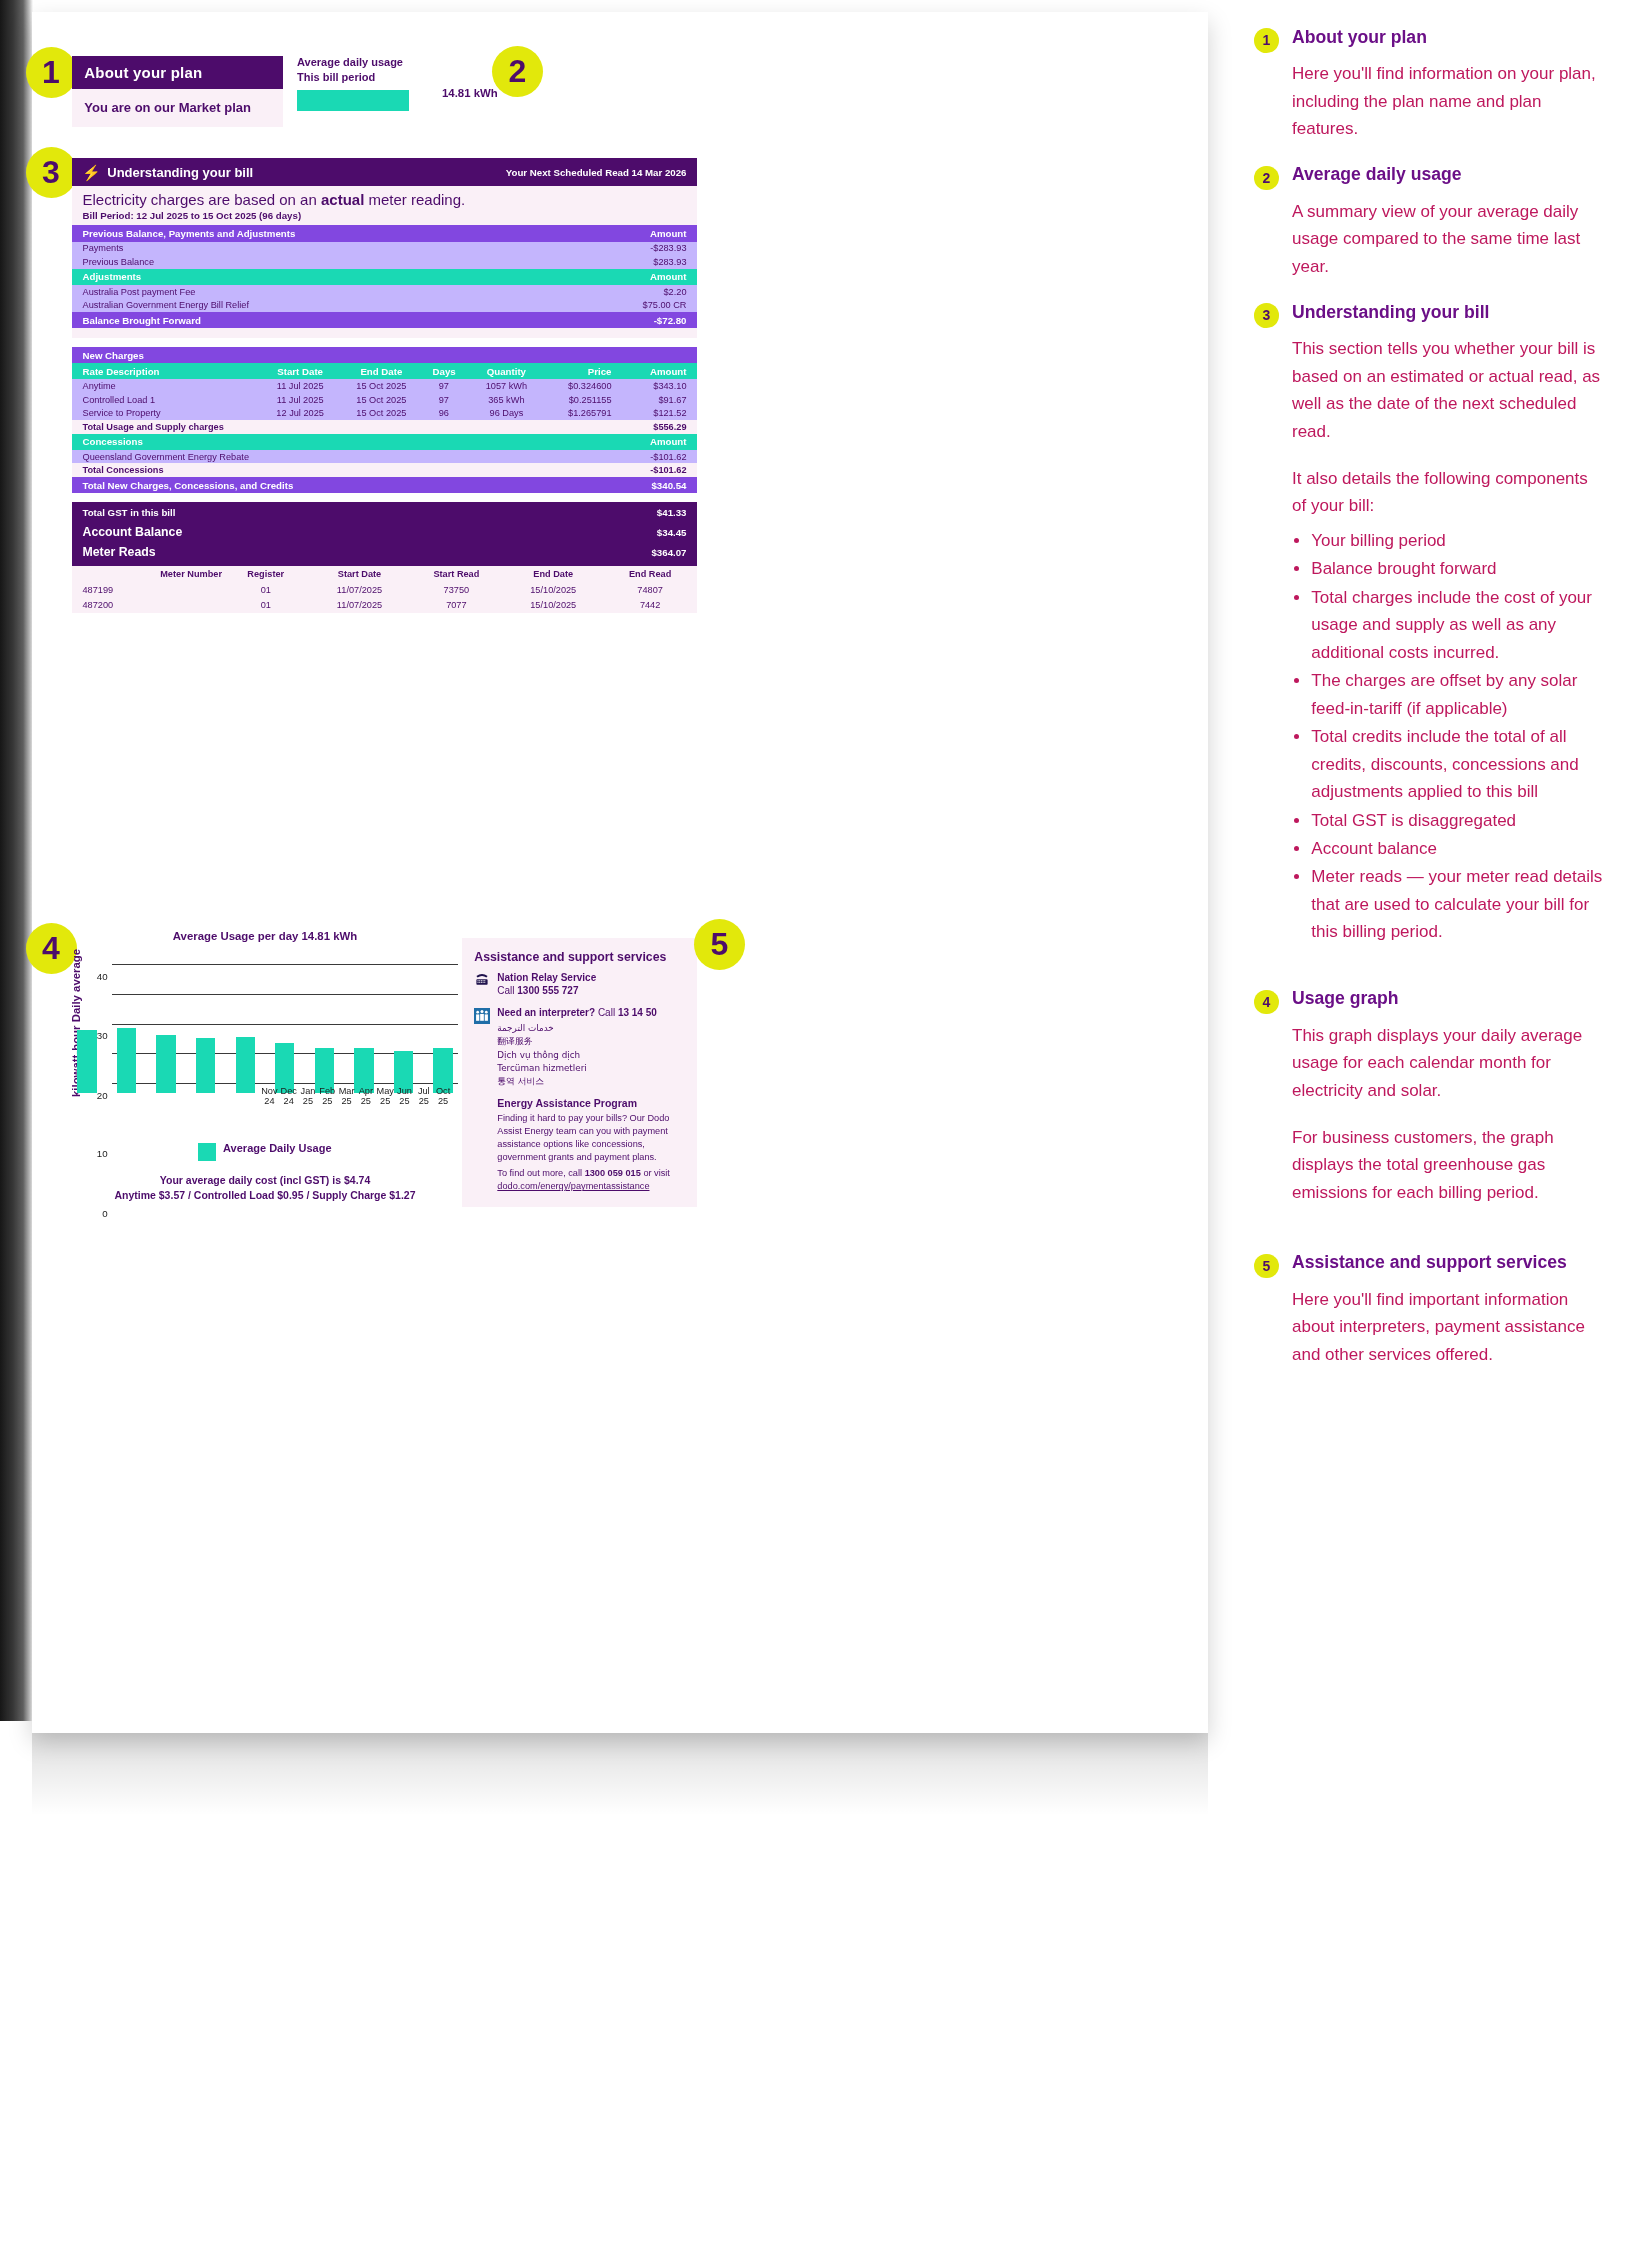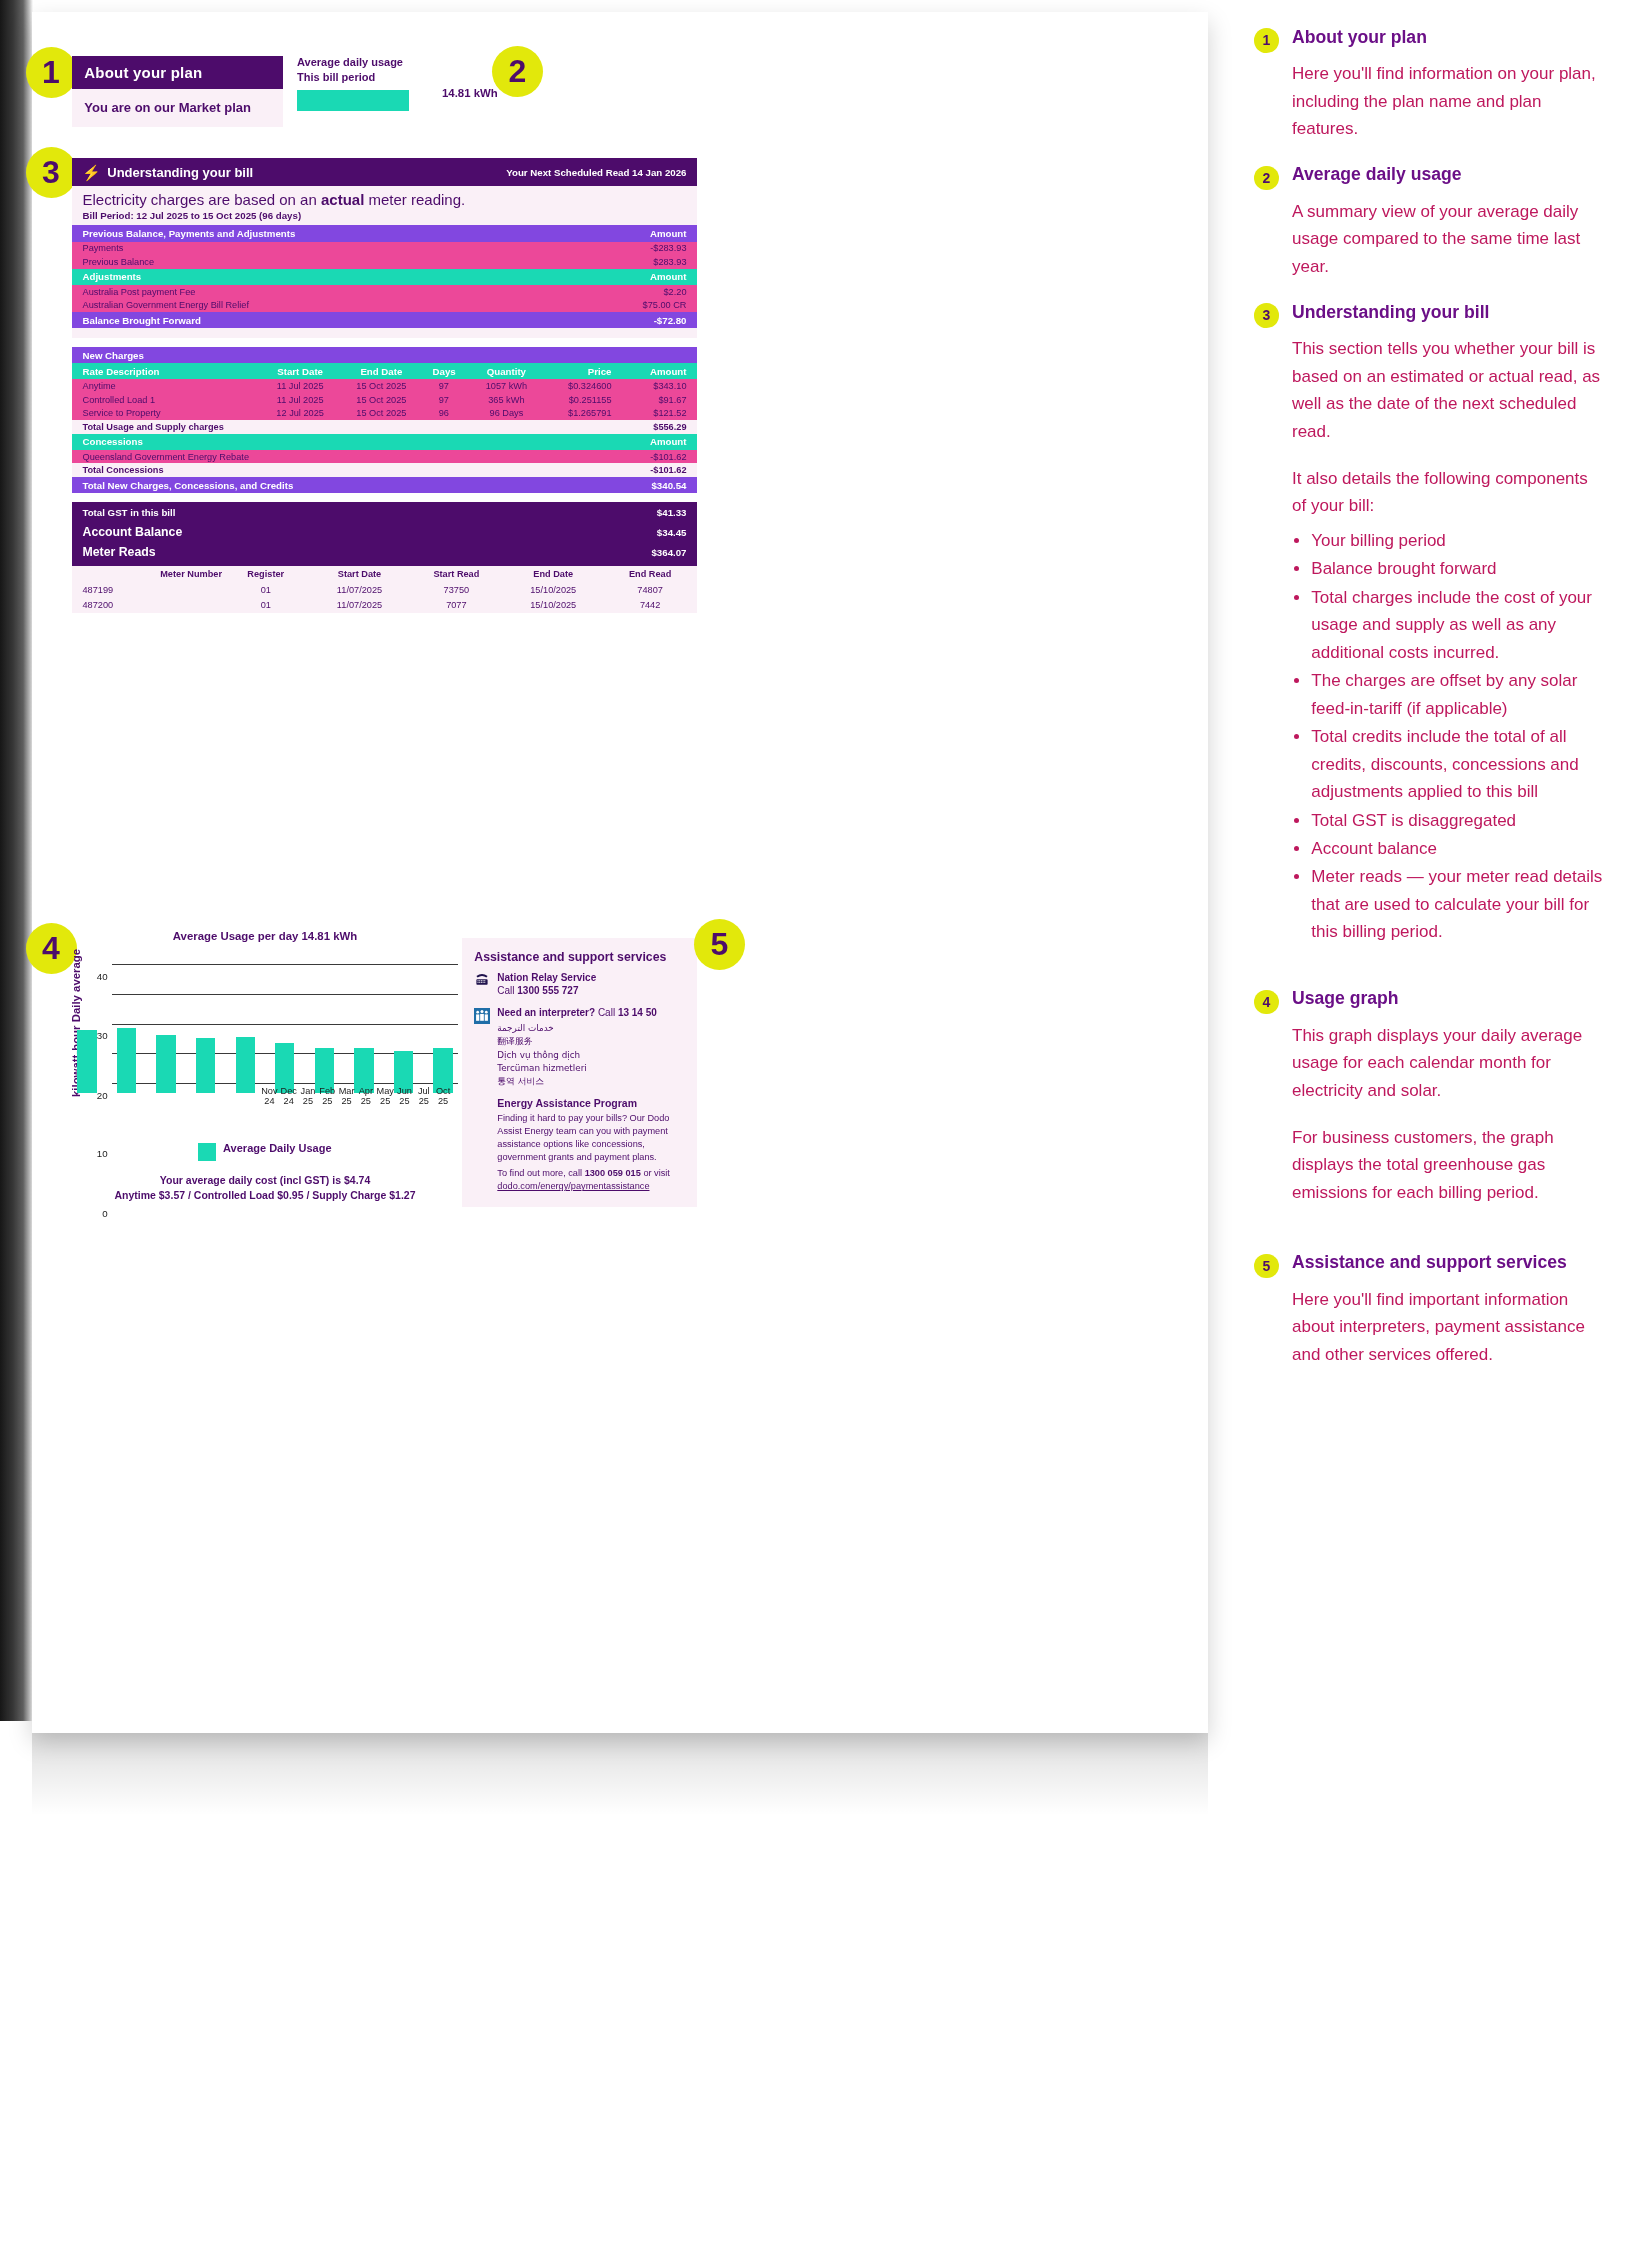--- a/index.html
+++ b/index.html
@@ -61,21 +61,21 @@
   #bill-panel-head .rhs{font-size:9.7px;font-weight:bold;}
   .bolt{color:#1ad9b4;font-size:15px;line-height:1;}
   #bill-intro{background:#faf0f7;padding:5.3px 10.5px 4.4px 10.5px;color:#4d0c6b;}
   #bill-intro .l1{font-size:15px;}
   #bill-intro .l2{font-size:9.7px;font-weight:bold;margin-top:1.8px;}
 
   table.billtbl{width:100%;border-collapse:collapse;table-layout:fixed;}
   table.billtbl td{font-size:9.2px;color:#4d0c6b;padding:1.8px 10.5px;}
   tr.hdr-purple td{background:#8247e0;color:#fff;font-weight:bold;font-size:9.7px;padding:2.6px 10.5px;}
   tr.hdr-teal td{background:#1ad9b4;color:#fff;font-weight:bold;font-size:9.7px;padding:2.6px 10.5px;}
-  tr.plain td{background:#ec4899;}
+  tr.plain td{background:#c4b5fd;}
   tr.bold td{background:#faf0f7;font-weight:bold;}
   .r{text-align:right;}
   .c{text-align:center;}
   .spacer-row td{background:#faf0f7;height:6.1px;padding:0;}
   .gap{height:8.8px;background:#fff;}
 
   #totals-panel{background:#4d0c6b;color:#fff;padding:5.3px 10.5px 7px 10.5px;}
   #totals-panel .trow{display:flex;justify-content:space-between;align-items:baseline;}
   #totals-panel .t1{font-size:9.7px;font-weight:bold;margin-bottom:7px;}
   #totals-panel .t2{font-size:12.3px;font-weight:bold;margin-bottom:5.3px;}
@@ -162,21 +162,21 @@
 <div class="callout big" style="left:492px;top:46px;">2</div>
 
 <div class="callout big" style="left:25.5px;top:147px;">3</div>
 
 <div id="bill-panel">
   <div id="bill-panel-head">
     <div class="lhs">
       <span class="bolt">⚡</span>
       <span>Understanding your bill</span>
     </div>
-    <div class="rhs">Your Next Scheduled Read 14 Jan 2026</div>
+    <div class="rhs">Your Next Scheduled Read 14 Mar 2026</div>
   </div>
   <div id="bill-intro">
     <div class="l1"><span>Electricity charges are based on an </span><b>actual</b><span> meter reading.</span></div>
     <div class="l2">Bill Period: 12 Jul 2025 to 15 Oct 2025 (96 days)</div>
   </div>
 
   <table class="billtbl">
     <colgroup>
         <col style="width:78%">
         <col style="width:22%">

